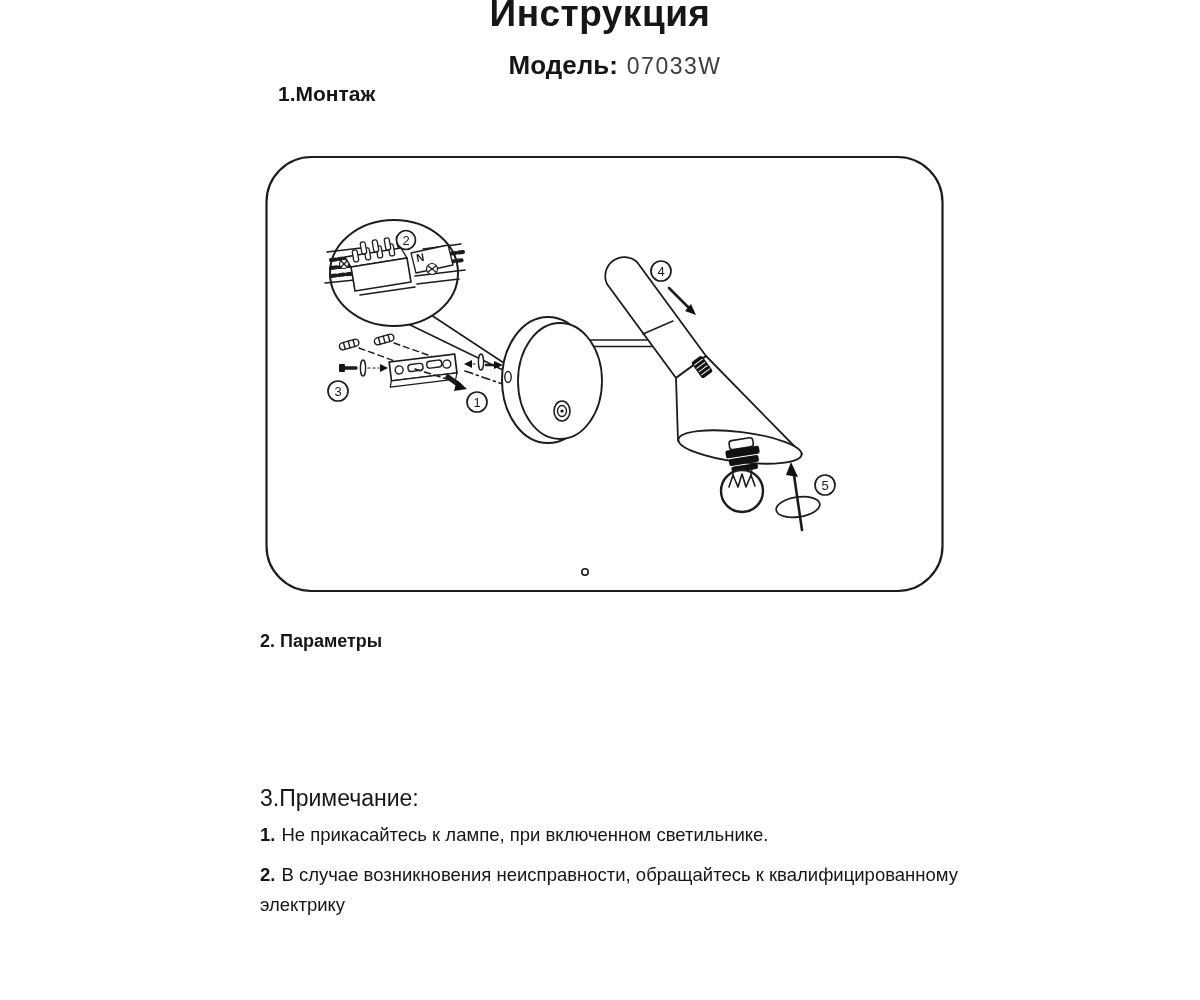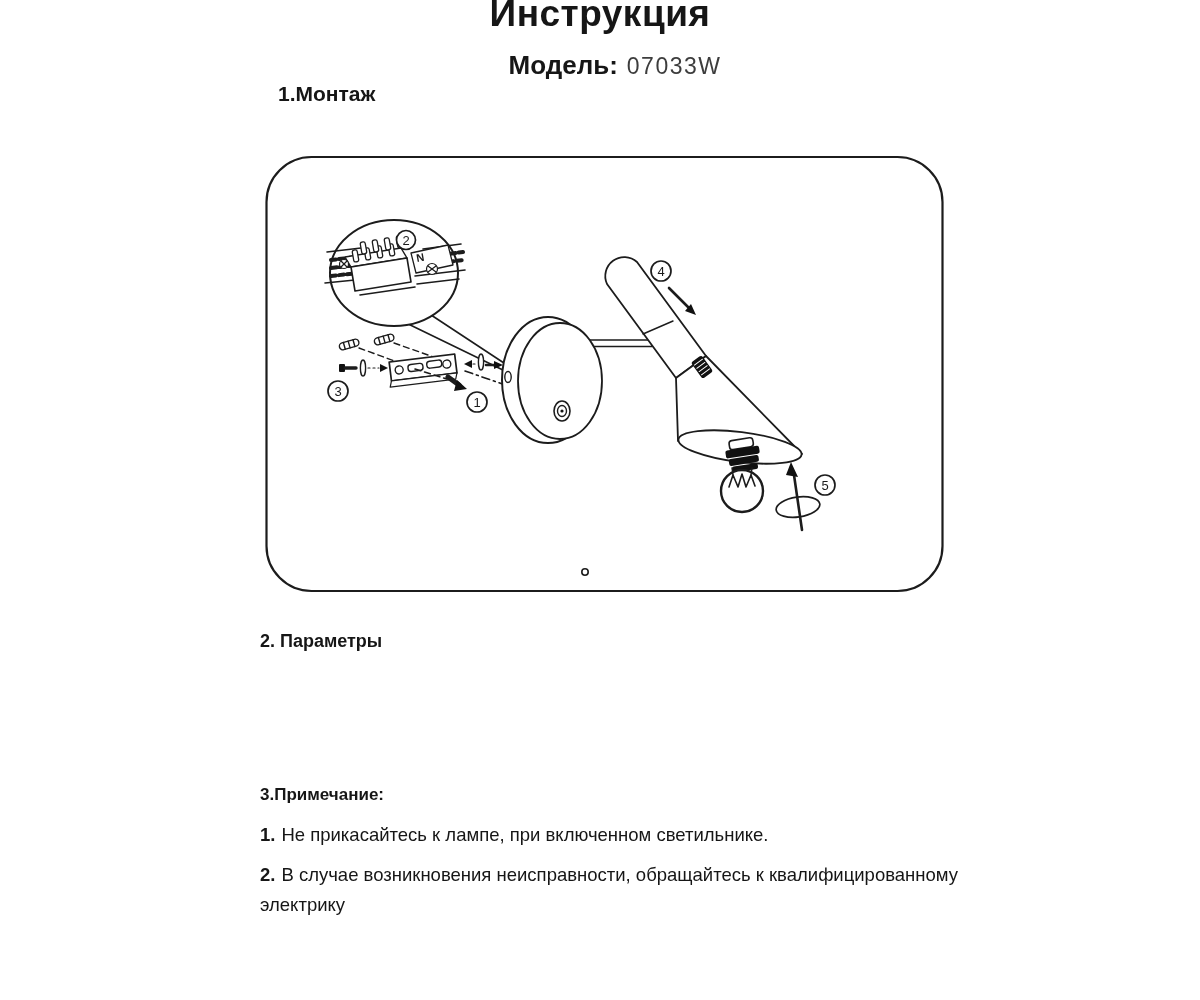--- a/index.html
+++ b/index.html
@@ -7,21 +7,21 @@
     position:relative;width:1200px;height:1000px;background:#fff;
     font-family:"Liberation Sans","DejaVu Sans",sans-serif;color:#161616;overflow:hidden;
   }
   .abs{position:absolute;}
   .doc-title{top:-7px;left:0;width:100%;text-align:center;font-size:37px;font-weight:700;letter-spacing:.5px;}
   .model-line{top:50px;left:15px;width:100%;text-align:center;}
   .model-label{font-size:26px;font-weight:700;}
   .model-value{font-size:23px;font-weight:400;color:#3d3d3d;letter-spacing:1.5px;margin-left:9px;}
   .h-montage{left:260px;top:82px;font-size:21px;font-weight:700;margin-left:18px;}
   .h-params{left:260px;top:631px;font-size:18px;font-weight:700;text-align:right;}
-  .h-notes{left:260px;top:785px;font-size:17px;font-weight:700;}
+  .h-notes{left:260px;top:785px;font-size:23px;font-weight:400;}
   .diagram{left:265px;top:155px;}
   .params-table{left:258px;top:667px;border-collapse:collapse;table-layout:fixed;}
   .params-table td{
     border:2px solid #1a1a1a;text-align:center;vertical-align:middle;
     font-size:21px;height:41px;padding:0;
   }
   .cell-label{font-weight:400;}
   .cell-value{font-weight:700;}
   .notes{left:260px;top:820px;width:700px;font-size:18.5px;line-height:30px;}
   .note{margin:0 0 10px 0;white-space:pre-line;}

